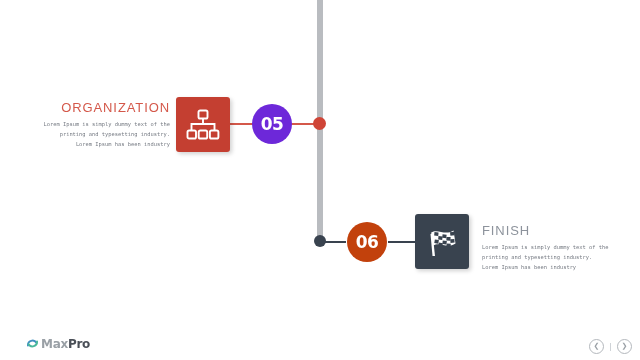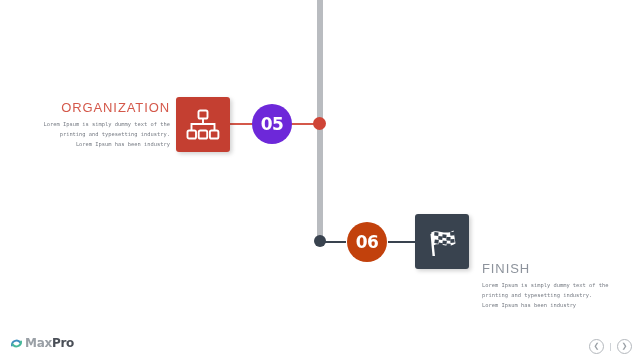--- a/index.html
+++ b/index.html
@@ -99,35 +99,36 @@
     text-align: left;
   }
   .b-title {
     font-family: Liberation Sans, sans-serif;
     font-size: 13px;
     letter-spacing: 0.9px;
     margin: 0 0 5px 0;
     line-height: 1.1;
   }
   .t-red  { color: #d4584a; }
-  .t-dark { color: #8d939c; margin-top: 38px; }
+  .t-dark { color: #8d939c; }
   .b-body {
     font-family: "DejaVu Sans Mono", monospace;
     font-size: 5.4px;
     line-height: 1.82;
     color: #777c84;
     margin: 0;
   }
   .b-body span { display: block; }
 
   
   .logo {
     position: absolute;
-    left: 10px; top: 337px;
-    display: flex;
+    left: 26px; top: 337px;
+    display: flex;
+    align-items: center;
   }
   .logo-mark { margin-right: 2px; display: block; }
   .logo-text {
     font-family: "DejaVu Sans", sans-serif;
     font-size: 12px;
     font-weight: bold;
     letter-spacing: -0.3px;
     line-height: 1;
   }
   .logo-max { color: #9aa0a6; }

